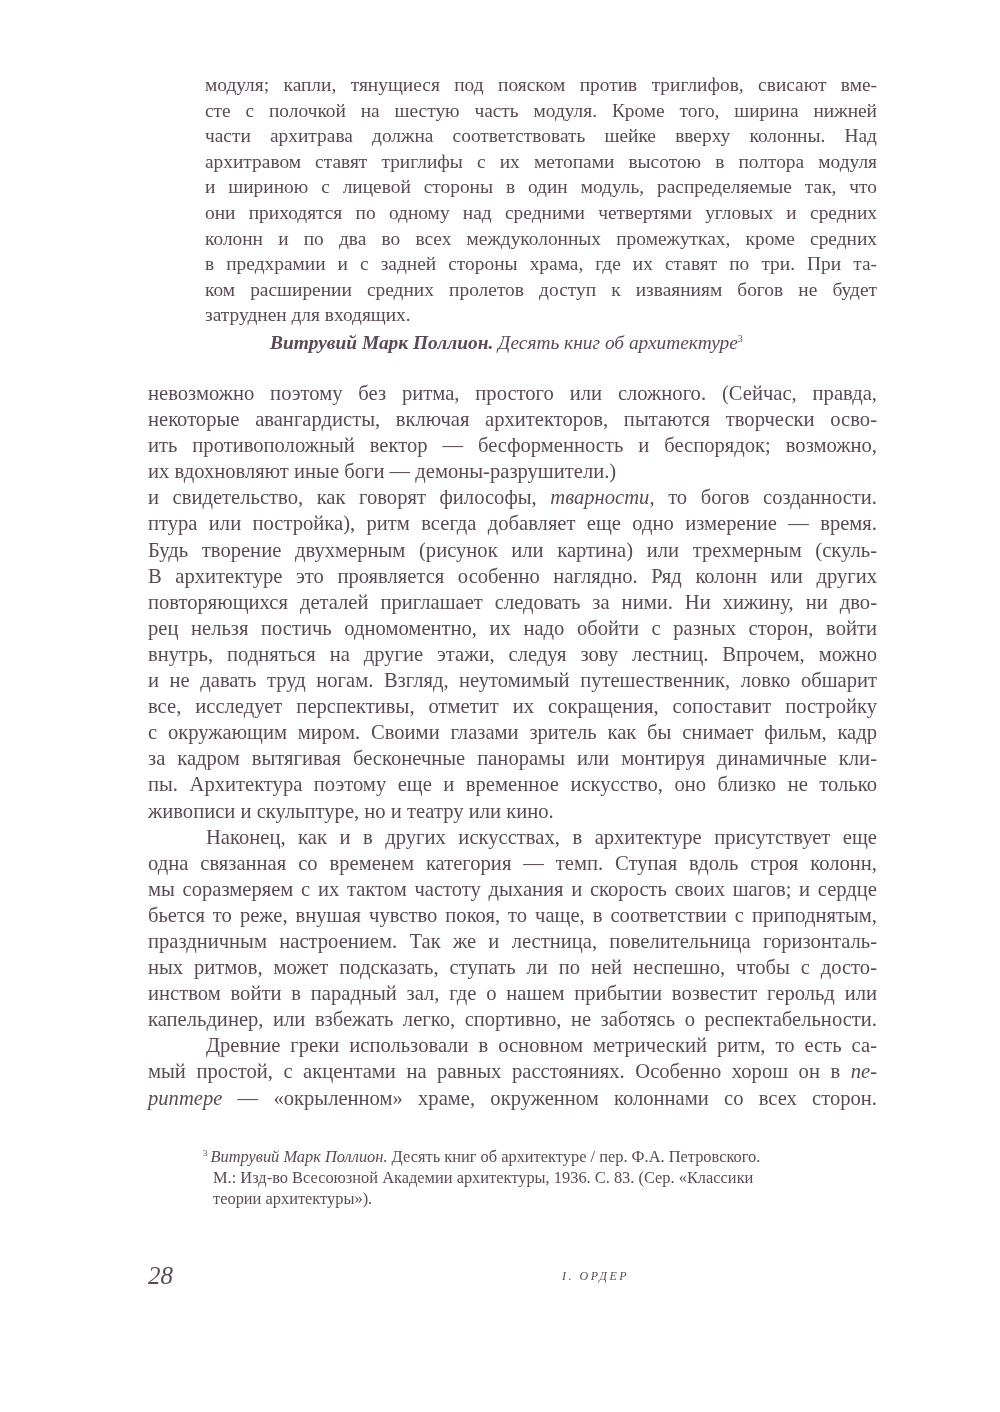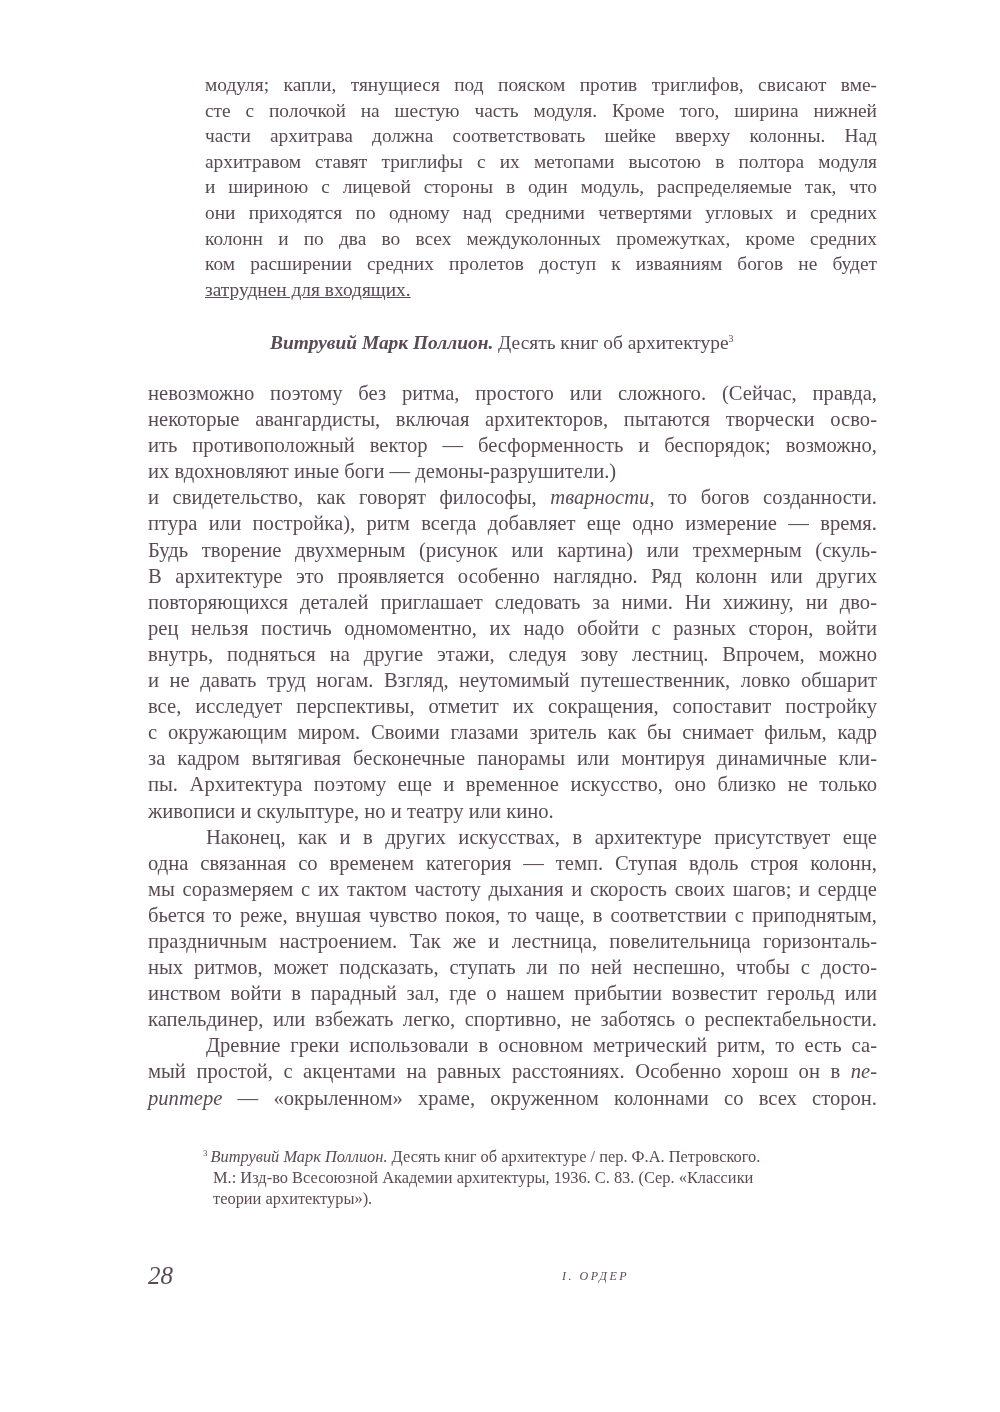--- a/index.html
+++ b/index.html
@@ -33,35 +33,35 @@
       text-align-last: left;
     }
     .epigraph .line {
       display: block;
       text-align: justify;
       text-align-last: justify;
       white-space: nowrap;
     }
     .epigraph .line.last {
       text-align-last: left;
-      text-decoration: underline;
     }
     .attribution {
       position: absolute;
       left: 270px;
       top: 330px;
       font-size: 19.4px;
       line-height: 25px;
       white-space: nowrap;
     }
     .attribution .author {
       font-style: italic;
       font-weight: bold;
     }
     .attribution .title {
+      font-style: italic;
     }
     .attribution sup {
       font-size: 10px;
       vertical-align: super;
       line-height: 0;
     }
     .body-text {
       position: absolute;
       left: 148px;
       top: 380px;
@@ -132,20 +132,21 @@
 <div class="page">
 
   <div class="epigraph">
     <span class="line">модуля; капли, тянущиеся под пояском против триглифов, свисают вме-</span>
     <span class="line">сте с полочкой на шестую часть модуля. Кроме того, ширина нижней</span>
     <span class="line">части архитрава должна соответствовать шейке вверху колонны. Над</span>
     <span class="line">архитравом ставят триглифы с их метопами высотою в полтора модуля</span>
     <span class="line">и шириною с лицевой стороны в один модуль, распределяемые так, что</span>
     <span class="line">они приходятся по одному над средними четвертями угловых и средних</span>
     <span class="line">колонн и по два во всех междуколонных промежутках, кроме средних</span>
+    <span class="line">в предхрамии и с задней стороны храма, где их ставят по три. При та-</span>
     <span class="line">ком расширении средних пролетов доступ к изваяниям богов не будет</span>
     <span class="line last">затруднен для входящих.</span>
   </div>
 
   <div class="attribution">
     <span class="author">Витрувий Марк Поллион.</span>
     <span class="title">Десять книг об архитектуре</span><sup>3</sup>
   </div>
 
   <div class="body-text" id="body-text">

